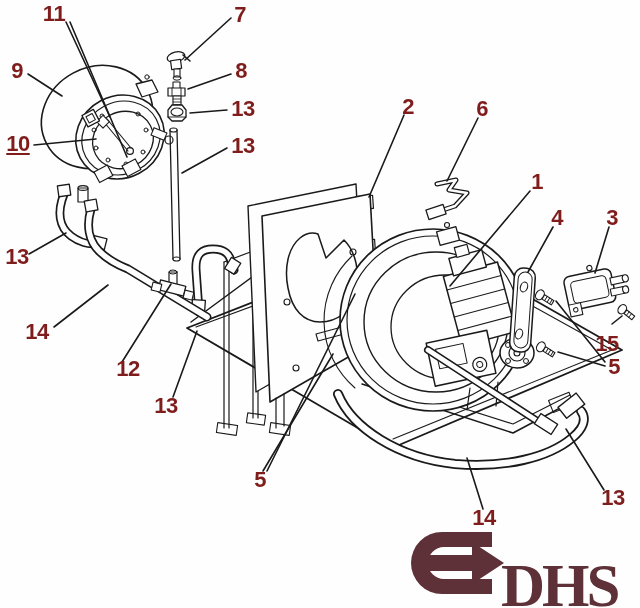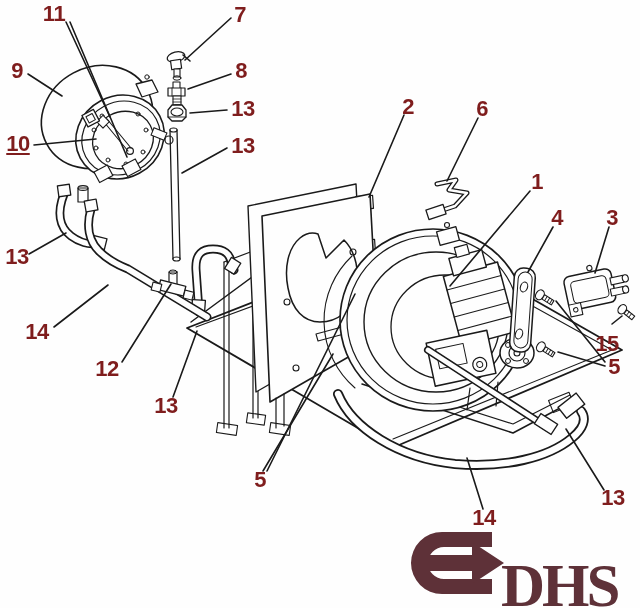--- a/index.html
+++ b/index.html
@@ -283,21 +283,21 @@
       <div class="callout" style="left: 243px; top: 146px;">13</div>
       <div class="callout" style="left: 408px; top: 107px;">2</div>
       <div class="callout" style="left: 482px; top: 109px;">6</div>
       <div class="callout" style="left: 537px; top: 182px;">1</div>
       <div class="callout" style="left: 557px; top: 218px;">4</div>
       <div class="callout" style="left: 612px; top: 218px;">3</div>
       <div class="callout" style="left: 17px; top: 257px;">13</div>
       <div class="callout" style="left: 37px; top: 332px;">14</div>
       <div class="callout" style="left: 607px; top: 344px;">15</div>
       <div class="callout" style="left: 614px; top: 367px;">5</div>
-      <div class="callout" style="left: 107px; top: 369px;">12</div>
+      <div class="callout" style="left: 128px; top: 369px;">12</div>
       <div class="callout" style="left: 166px; top: 406px;">13</div>
       <div class="callout" style="left: 260px; top: 480px;">5</div>
       <div class="callout" style="left: 484px; top: 518px;">14</div>
       <div class="callout" style="left: 613px; top: 498px;">13</div>
     </div>
 
   <div class="logo">
     <div class="logo-text" style="color: rgb(94, 49, 56);">DHS</div>
   </div>
 

